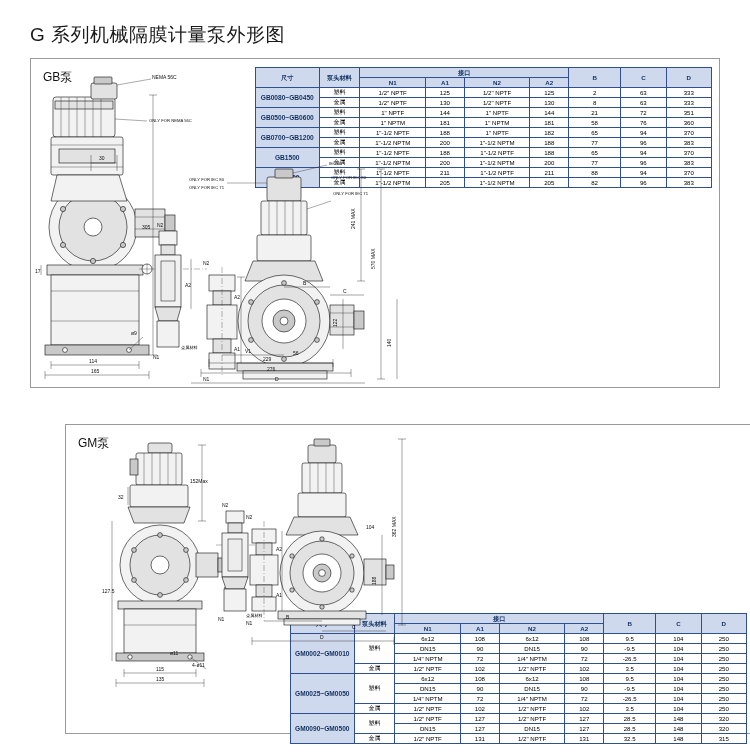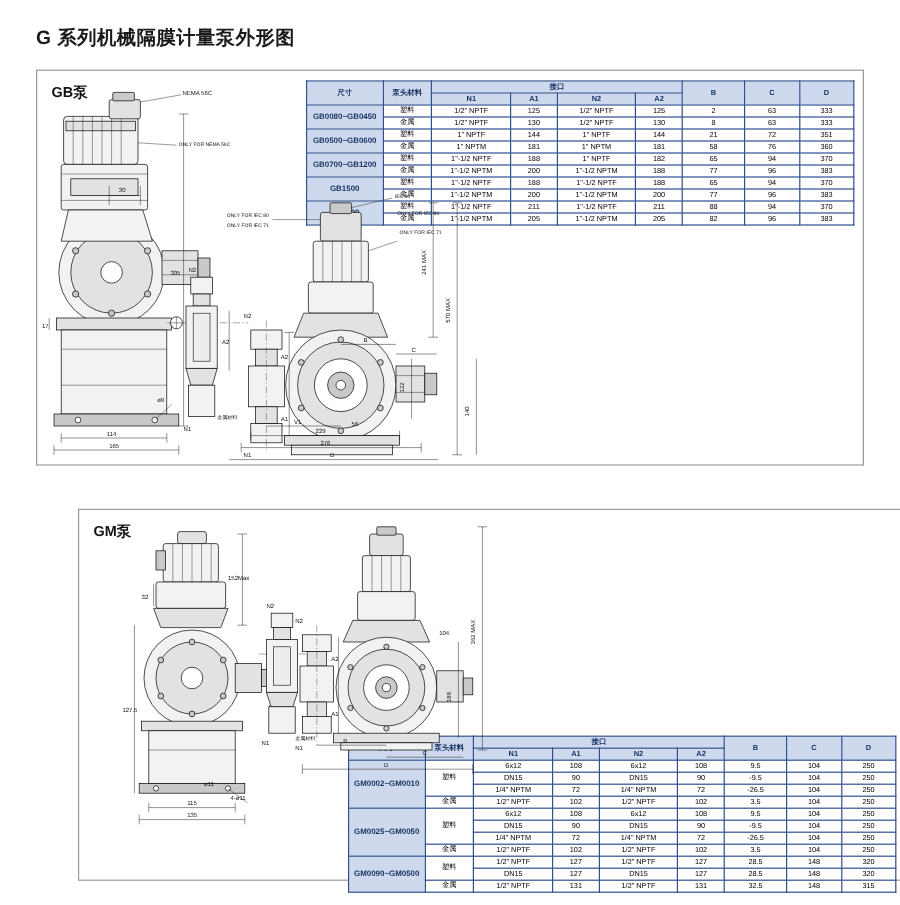--- a/index.html
+++ b/index.html
@@ -11,38 +11,38 @@
   }
   .page {
     position: relative;
     width: 750px; height: 754px;
     overflow: hidden;
   }
   
   .page-title {
     position: absolute;
     left: 30px; top: 22px;
-    font-size: 16px;
-    font-weight: bold;
+    font-size: 19px;
+    font-weight: normal;
     color: #1a1a1a;
     letter-spacing: 0.5px;
   }
   
   .panel {
     position: absolute;
     border: 1px solid #9a9a9a;
     background: #ffffff;
   }
   #panel-gb { left: 30px; top: 58px; width: 690px; height: 330px; }
   #panel-gm { left: 30px; top: 424px; width: 690px; height: 310px; margin-left: 35px; }
   .panel-label {
     position: absolute;
     left: 12px; top: 10px;
     font-size: 12px;
-    font-weight: bold;
+    font-weight: normal;
     color: #111;
   }
   
   .spec-table {
     position: absolute;
     border-collapse: collapse;
     font-size: 6.1px;
     color: #000;
     background: #fff;
     table-layout: fixed;

